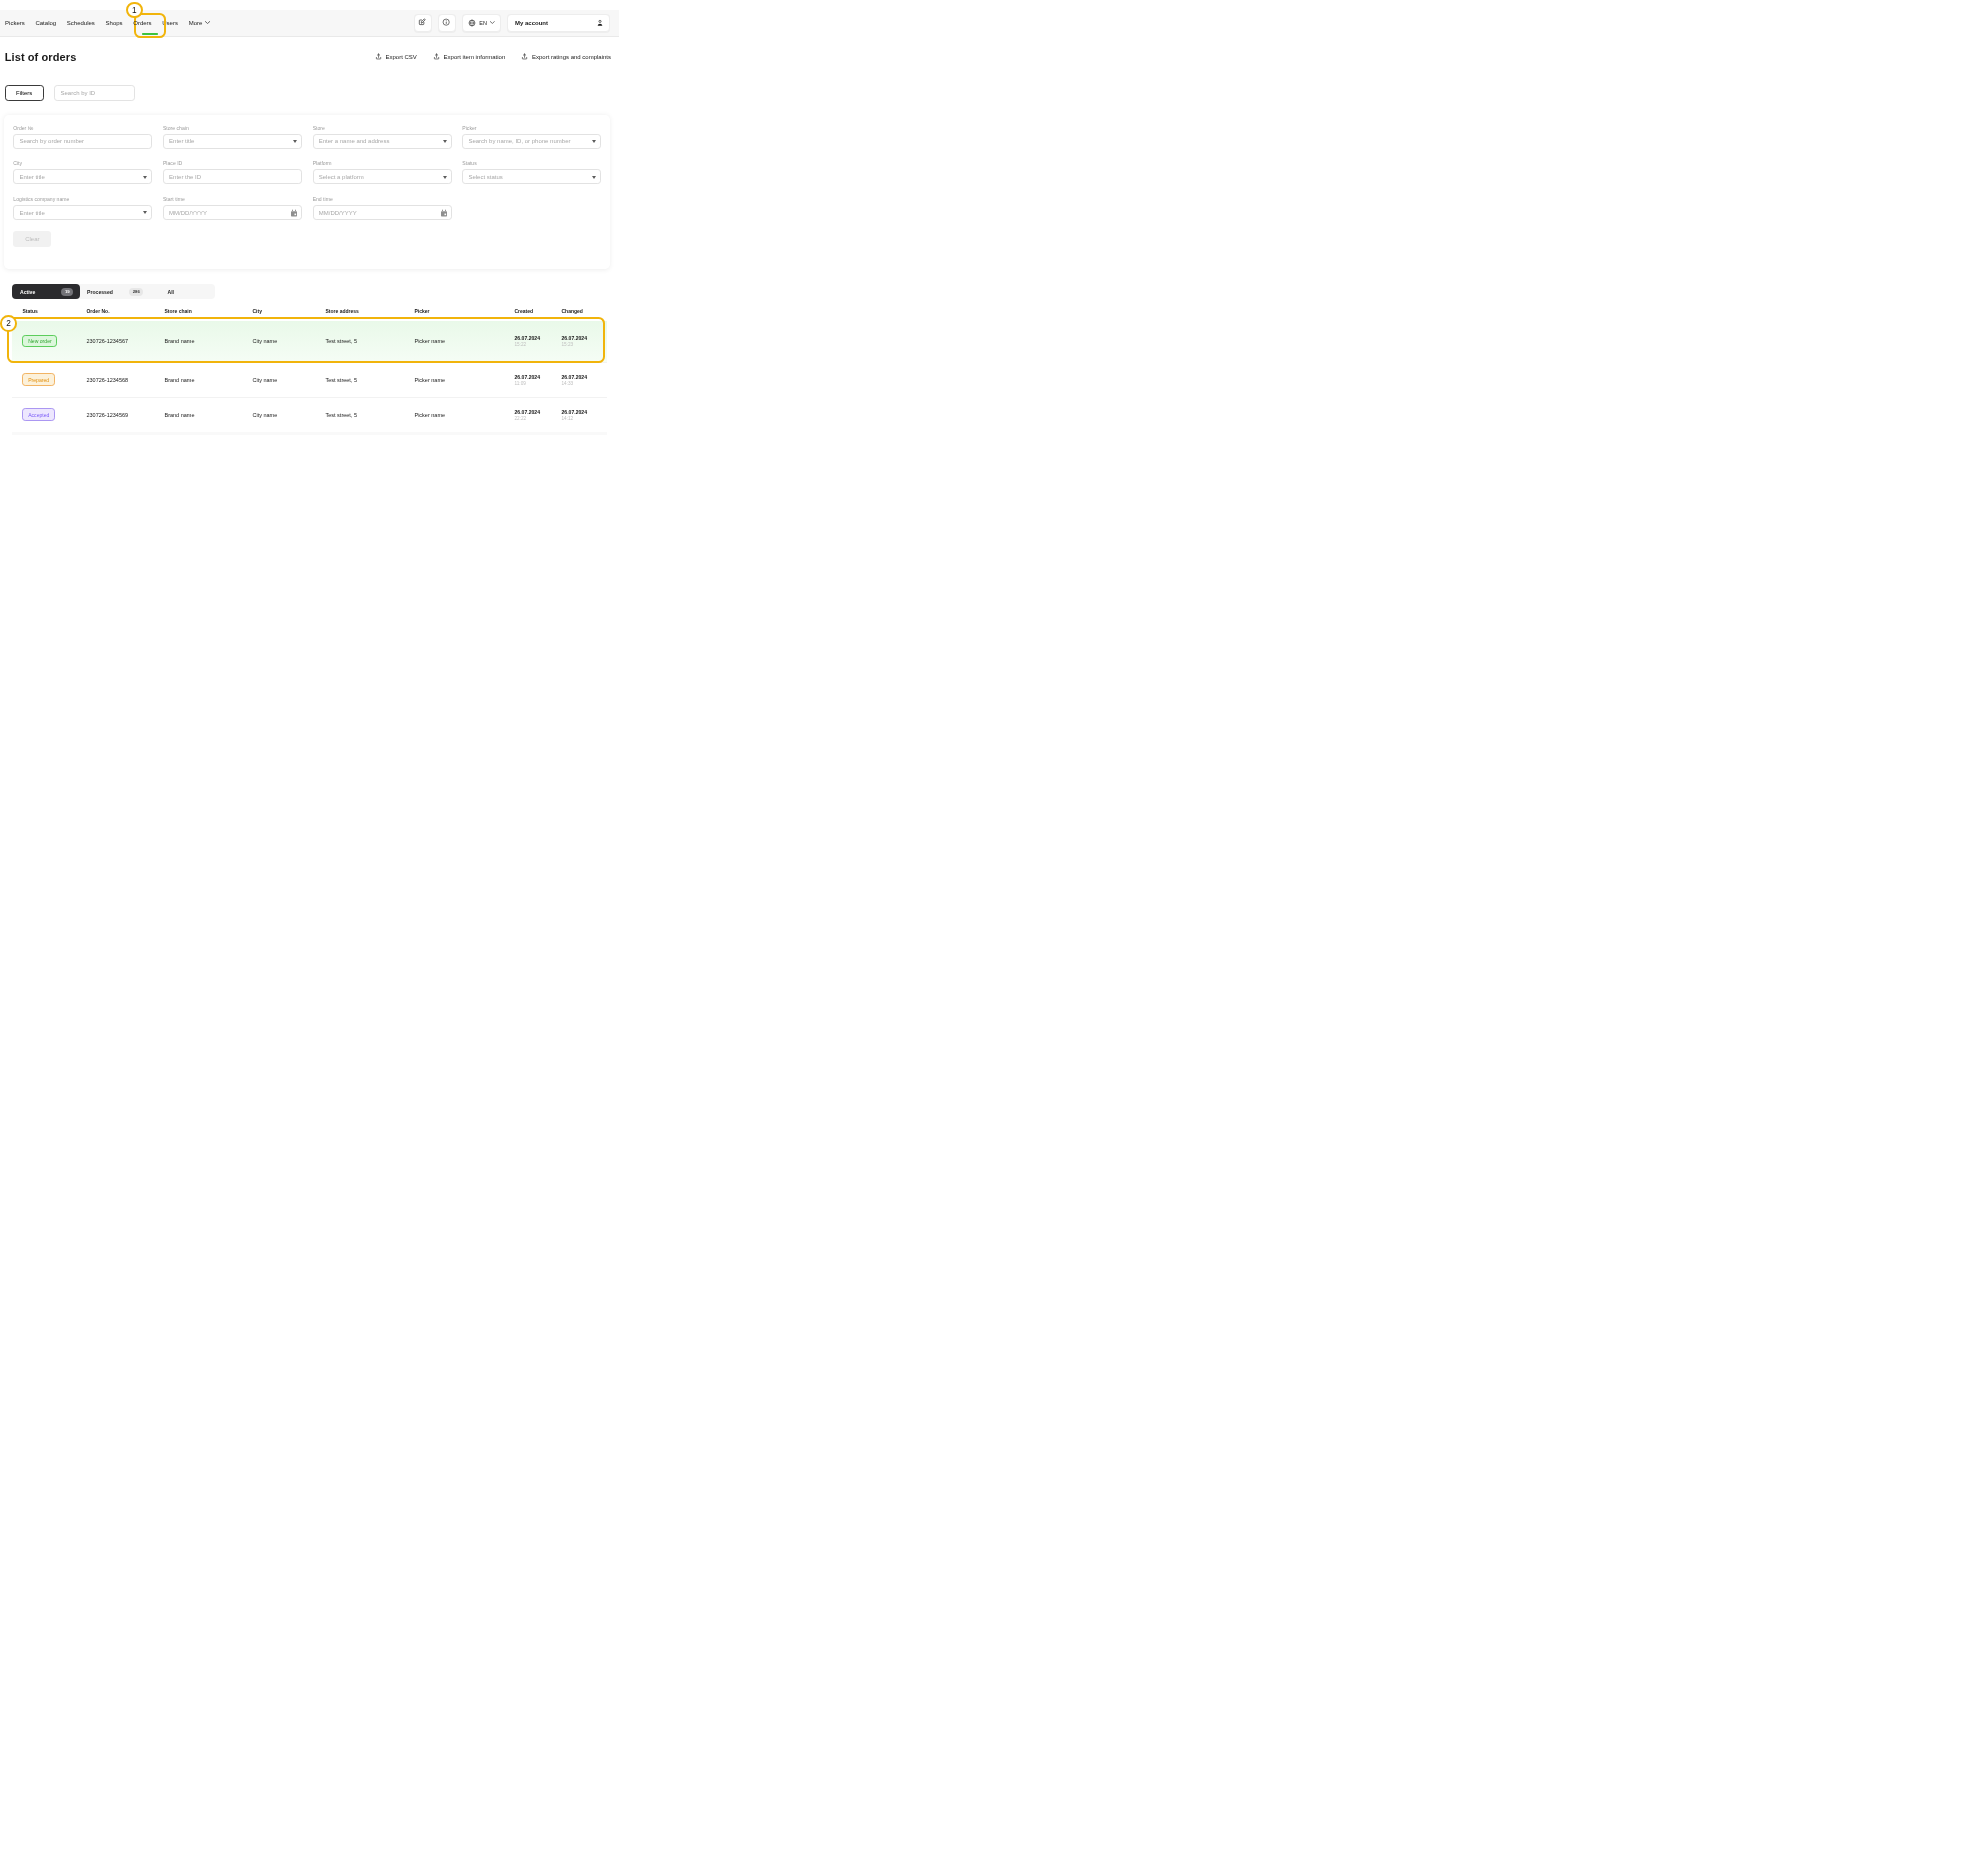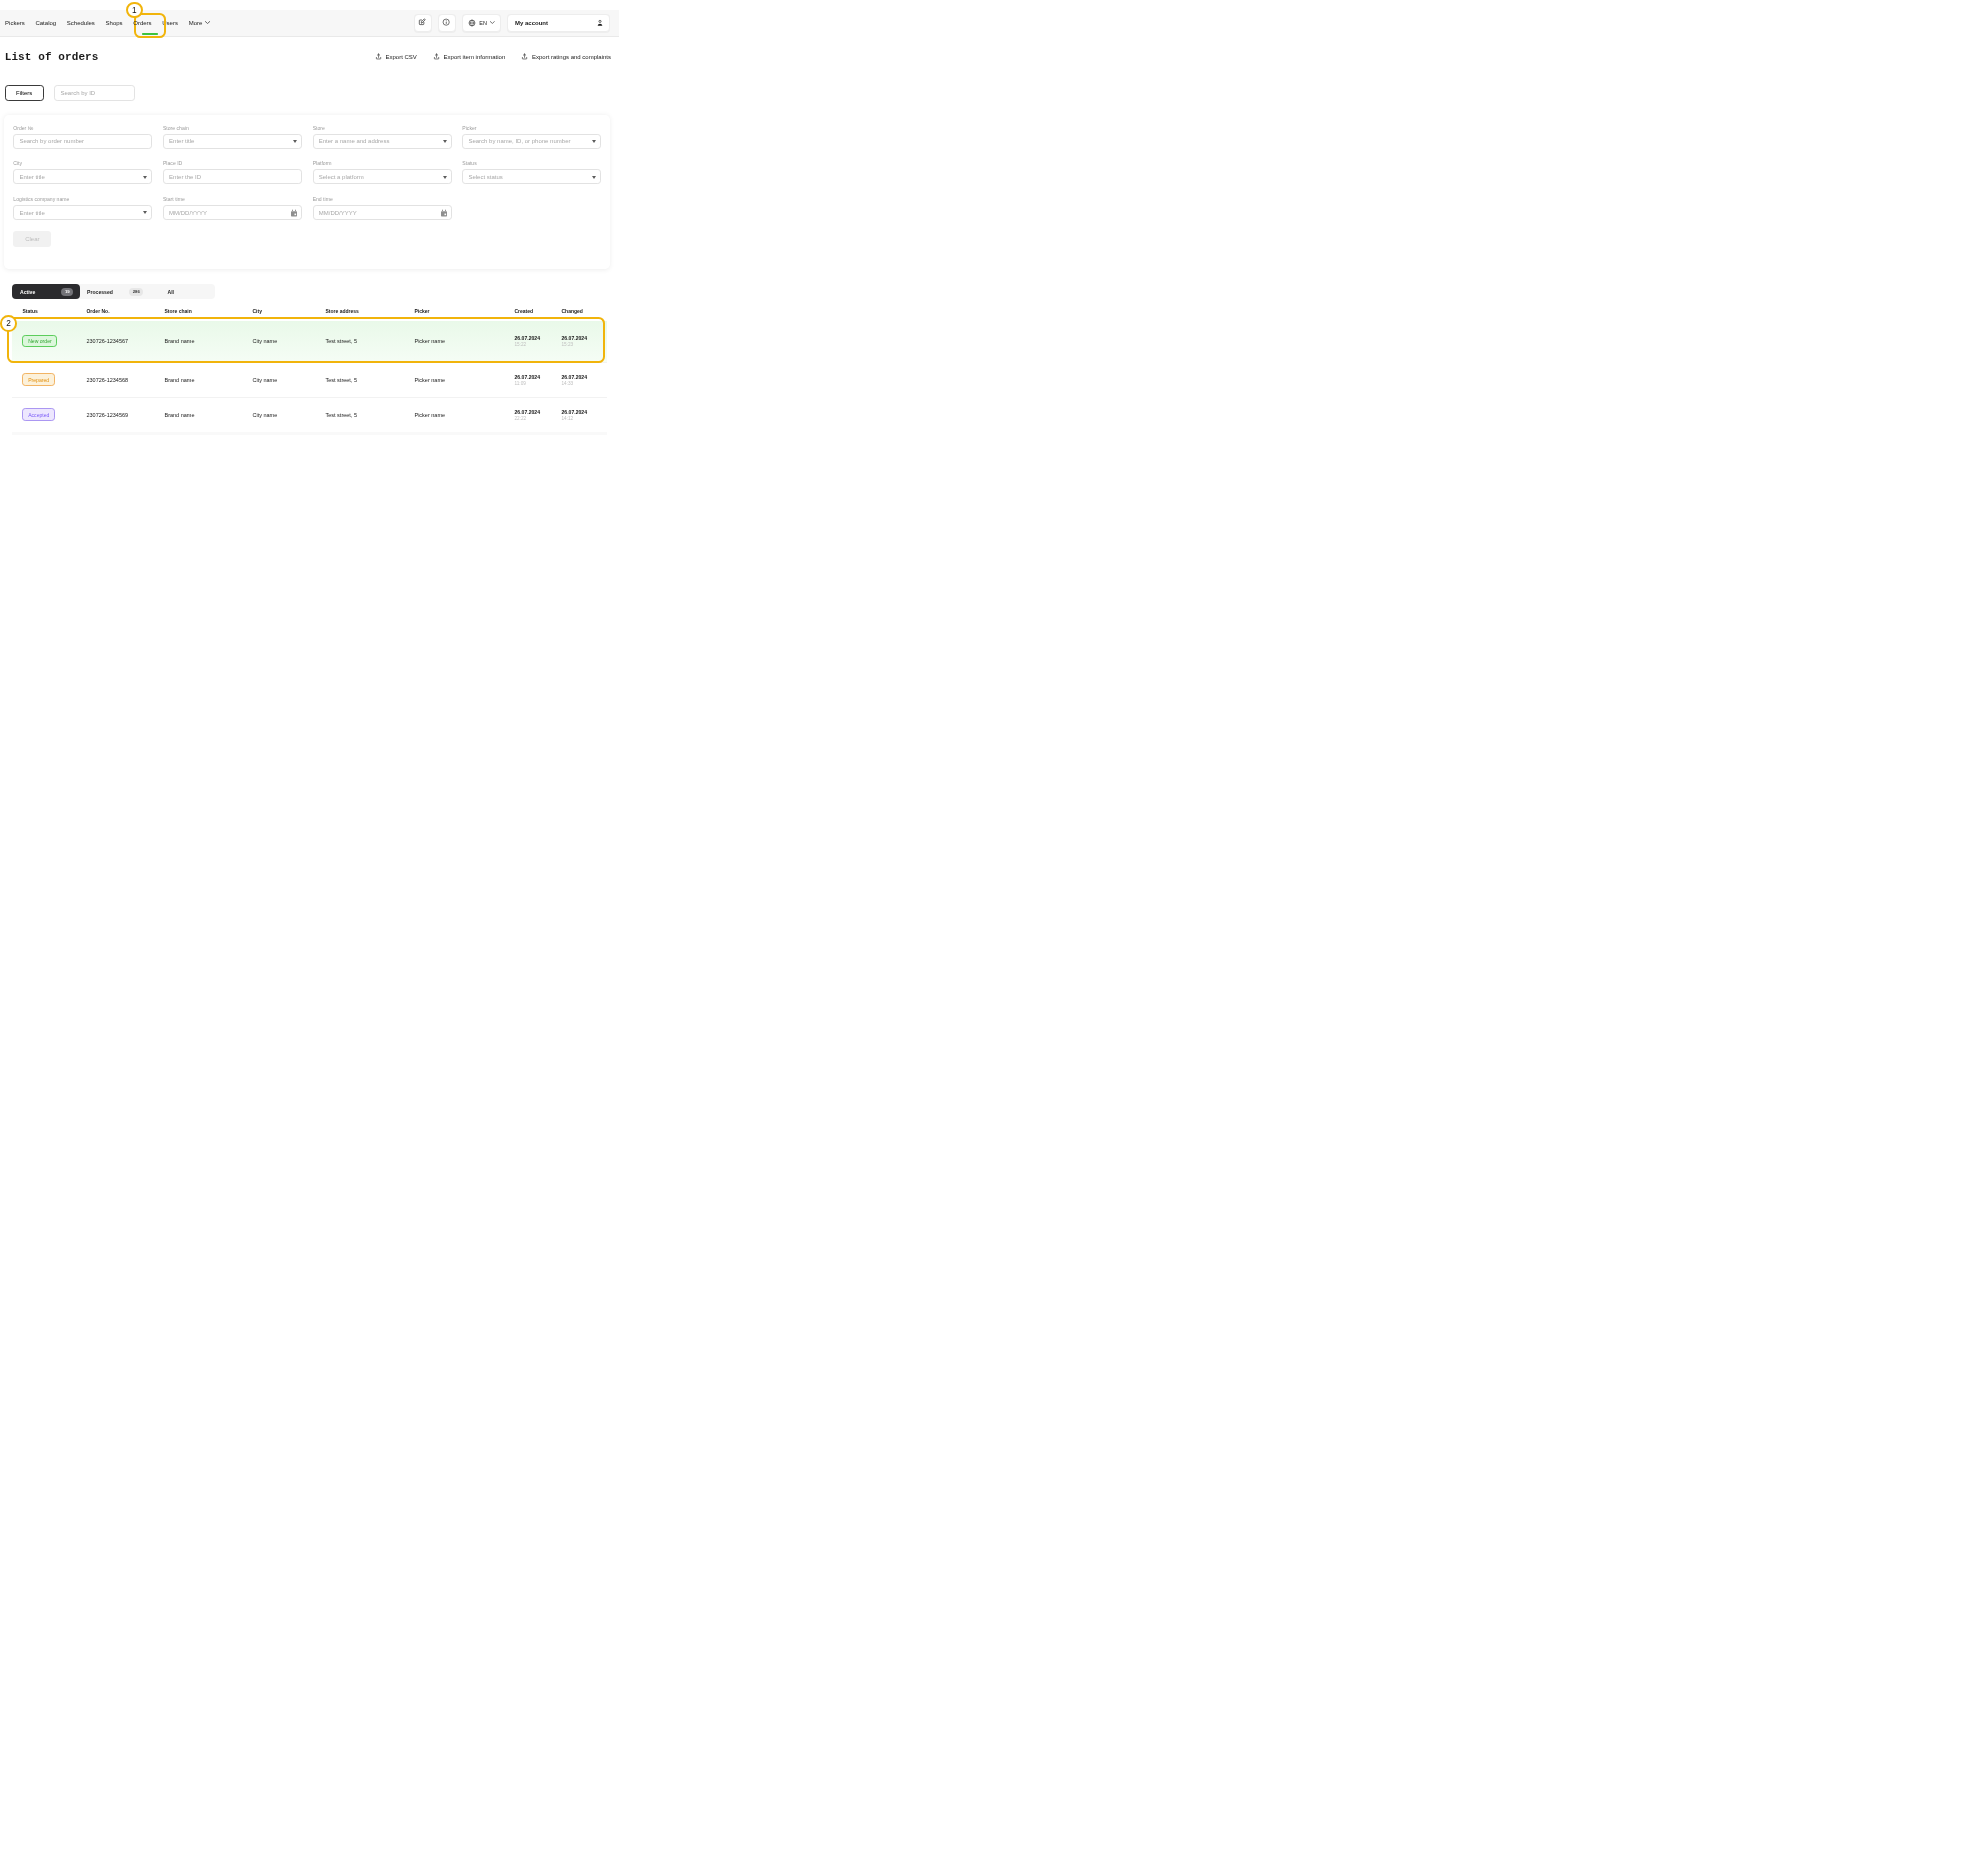--- a/index.html
+++ b/index.html
@@ -45,21 +45,21 @@
   }
   .anno-circle {
     position:absolute; width:16.6px; height:16.6px; background:#fff;
     border:2px solid #f1b40b; border-radius:50%;
     display:flex; align-items:center; justify-content:center;
     font-size:8.3px; color:#111; z-index:4; pointer-events:none;
   }
   .anno-circle-1 { left:126px; top:-8px; }
   
   .page-head { position:absolute; top:51px; left:4.7px; right:8px; display:flex; align-items:center; }
-  .page-title { font-size:11px; font-weight:800; letter-spacing:0.1px;font-family:Liberation Mono, monospace; }
+  .page-title { font-size:11px; font-weight:800; letter-spacing:0.1px; }
   .export-group { margin-left:auto; display:flex; align-items:center; gap:16px; }
   .export-link { display:flex; align-items:center; gap:3.6px; font-size:6px; cursor:pointer; }
   
   .toolbar { position:absolute; top:85px; left:4.7px; display:flex; gap:10.7px; }
   .filters-btn {
     width:39px; height:16px; background:#fff; border:0.4px solid #3a3a3a; border-radius:3.2px;
     font-size:6px; display:flex; align-items:center; justify-content:center; cursor:pointer;
   }
   .search-id { width:81px; height:16px; border:0.4px solid #e3e3e3; border-radius:3.2px;
     padding:0 5.1px; font-size:6px; font-family:inherit; color:#1a1a1a; outline:none; }

